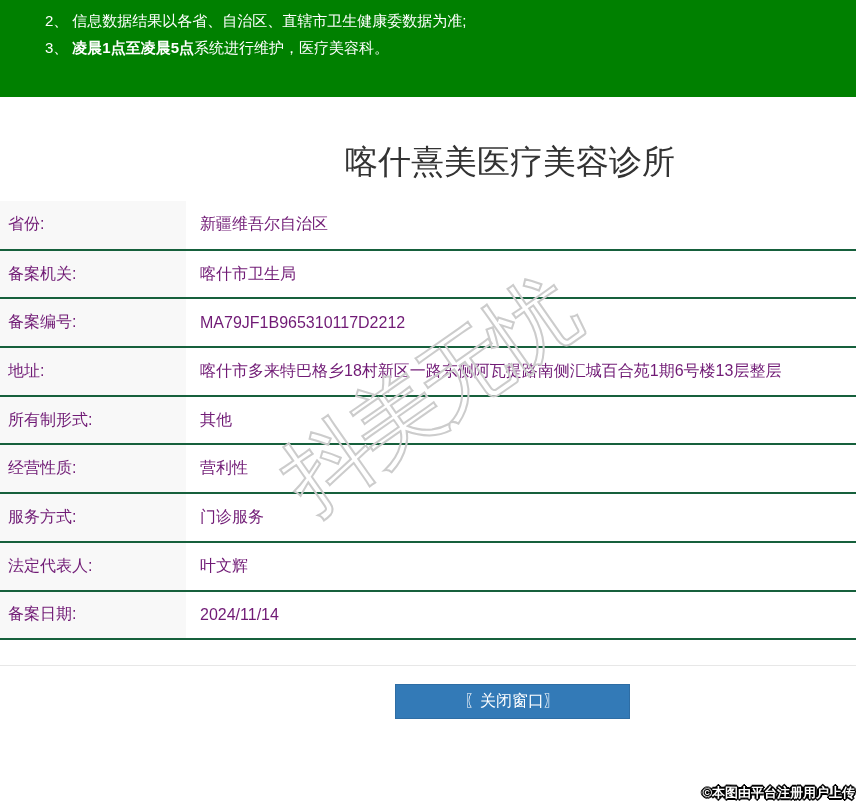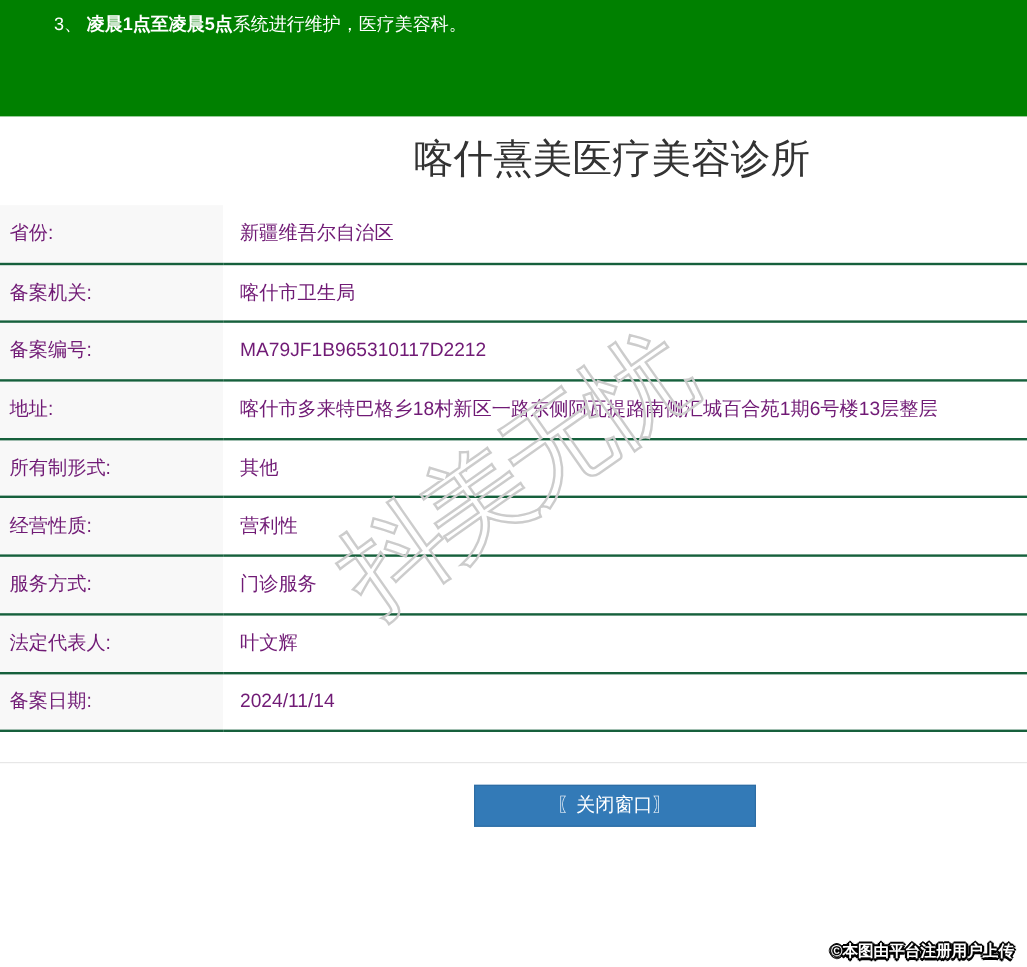--- a/index.html
+++ b/index.html
@@ -28,21 +28,21 @@
   }
   .notice {
     font-size: 15px;
     line-height: 27px;
     white-space: nowrap;
   }
   .notice .num { margin-right: 4px; }
   .notice b { font-weight: bold; }
   
   .page-title {
-    margin-top: 16px;
+    margin-top: 46px;
     height: 38px;
     line-height: 38px;
     font-size: 33px;
     font-weight: 400;
     color: #333;
     text-align: center;
     padding-left: 164px;
     white-space: nowrap;
   }
   
@@ -107,37 +107,38 @@
     color: transparent;
     -webkit-text-stroke: 2px #cccccc;
     transform: rotate(-35deg);
     pointer-events: none;
     z-index: 5;
     white-space: nowrap;
   }
   
   .corner-watermark {
     position: absolute;
-    right: 11px;
+    right: 1px;
     bottom: 4px;
     font-size: 13px;
     font-weight: bold;
     color: #fff;
     letter-spacing: 0px;
     white-space: nowrap;
     z-index: 6;
     text-shadow:
       -1px -1px 0 #000, 1px -1px 0 #000, -1px 1px 0 #000, 1px 1px 0 #000,
       -2px 0 0 #000, 2px 0 0 #000, 0 -2px 0 #000, 0 2px 0 #000;
   }
 </style>
 </head>
 <body>
 
 <div class="banner">
+  <div class="notice"><span class="num">2、</span><span>信息数据结果以各省、自治区、直辖市卫生健康委数据为准;</span><b></b><span></span></div>
   <div class="notice"><span class="num">3、</span><span></span><b>凌晨1点至凌晨5点</b><span>系统进行维护，医疗美容科。</span></div>
 </div>
 
 <h1 class="page-title">喀什熹美医疗美容诊所</h1>
 
 <table class="record">
   <tbody id="record-tbody">
       <tr>
         <td class="label-cell">省份:</td>
         <td class="value-cell">新疆维吾尔自治区</td>

